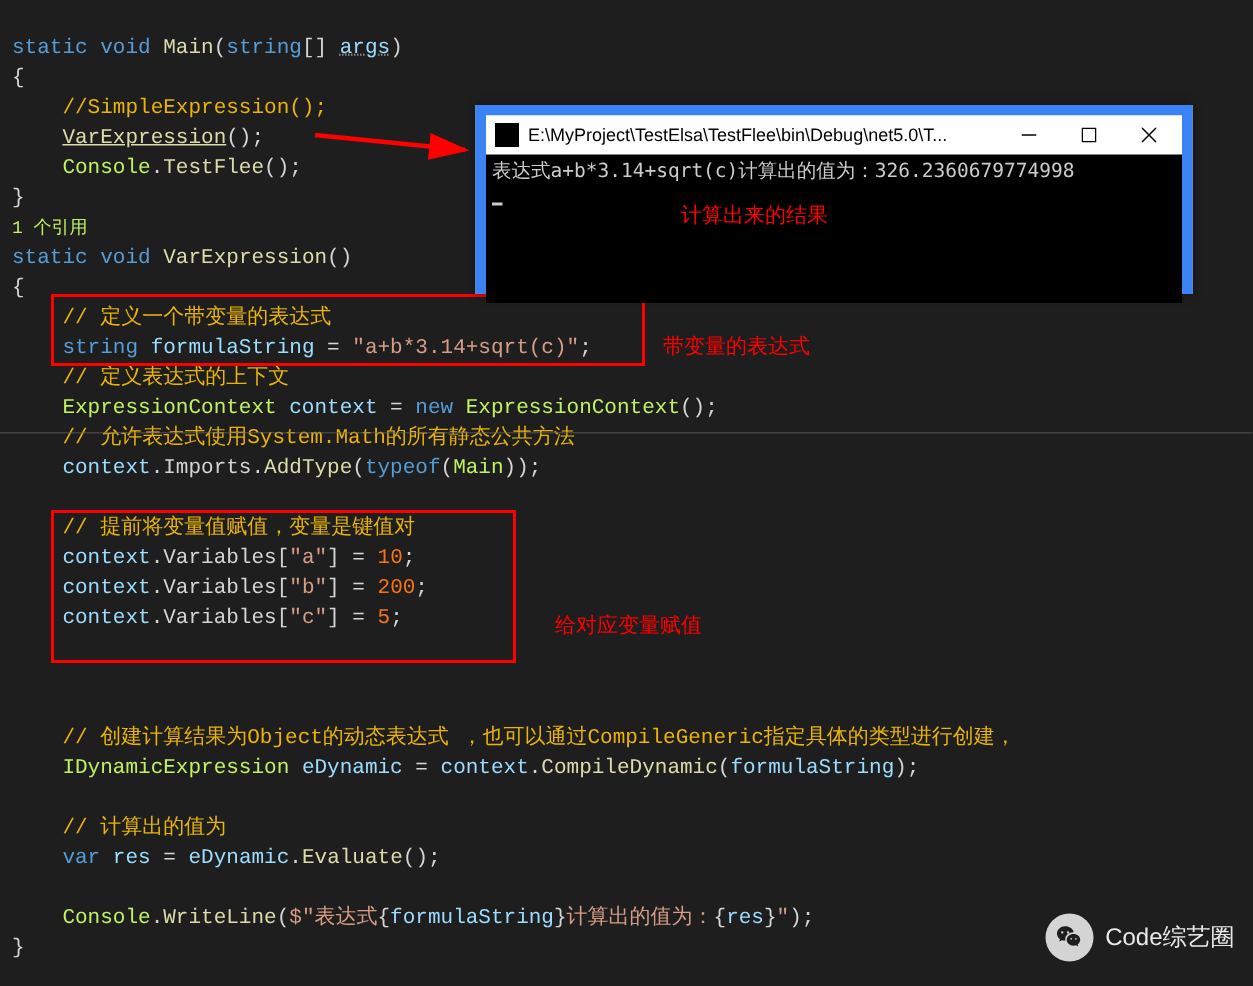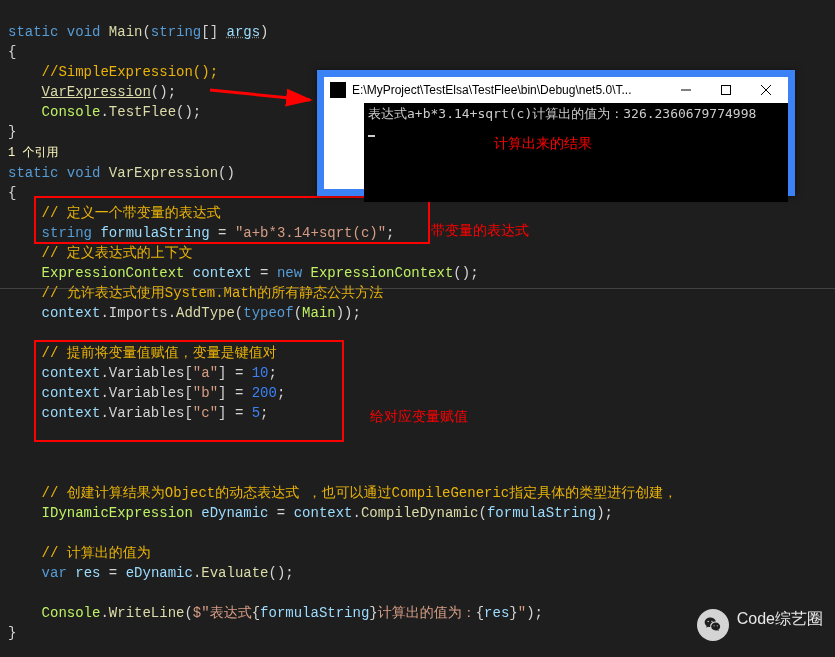--- a/index.html
+++ b/index.html
@@ -11,26 +11,26 @@
   width: 835px;
   height: 657px;
   position: relative;
   overflow: hidden;
 }
 .editor { padding: 2px 10px 0 8px; line-height: 20px; white-space: pre; }
 .kw { color: #569cd6; }
 .type { color: #bef264; }
 .method { color: #dcdcaa; }
 .str { color: #d69d85; }
-.num { color: #3b82f6; }
+.num { color: #f97316; }
 .comment { color: #eab308; margin-top: 40px; }
 .local { color: #9cdcfe; }
 .punct { color: #d4d4d4; }
 .field { color: #d4d4d4; }
-.reflink { color: #fef9c3; font-size: 12px; margin-top: 32px; }
+.reflink { color: #bef264; font-size: 12px; margin-top: 32px; }
 .ul { text-decoration: underline; }
 .redbox { border: 2px solid #ff0000; position: absolute; pointer-events: none; }
 .annotation { color: #ff0000; position: absolute; font-family: 'Microsoft YaHei', sans-serif; font-size: 14px; }
 
 .console-window {
   position: absolute;
   top: 70px;
   left: 317px;
   width: 478px;
   height: 126px;
@@ -53,34 +53,34 @@
 .tb-btn { width: 40px; height: 26px; display: flex; align-items: center; justify-content: center; color: #000; }
 .tb-btn svg { stroke: #000; fill: none; stroke-width: 1; }
 .console-body {
   background: #000;
   color: #ccc;
   height: 99px;
   padding: 2px 4px;
   font-family: 'NSimSun', 'SimSun', Consolas, monospace;
   font-size: 13px;
   position: relative;
-  margin-left: 40px;
 }
 .cursor { background:#ccc; width:7px; height:2px; display:inline-block; position:absolute; top:32px; left:4px;}
 
 .arrow { position: absolute; top: 60px; left: 210px; }
 .arrow svg { overflow: visible; }
 
 .hr-line { position: absolute; left: 0; right: 0; top: 288px; height: 1px; background: #666; opacity: 0.5; }
 
 .watermark {
   position: absolute;
   bottom: 16px;
   right: 12px;
   display: flex;
+  align-items: center;
   color: #e8e8e8;
   font-family: 'Microsoft YaHei', sans-serif;
   font-size: 16px;
   font-weight: 500;
 }
 .wm-icon {
   width: 32px; height: 32px;
   border-radius: 50%;
   background: #d4d4d4;
   margin-right: 8px;
@@ -125,21 +125,21 @@
 
     <span class="type">Console</span>.<span class="method">WriteLine</span>(<span class="str">$"表达式</span><span class="punct">{</span><span class="local">formulaString</span><span class="punct">}</span><span class="str">计算出的值为：</span><span class="punct">{</span><span class="local">res</span><span class="punct">}</span><span class="str">"</span>);
 }
 </div>
 
 <div class="hr-line"></div>
 
 <div class="redbox" style="top:196px; left:34px; width:396px; height:48px;"></div>
 <div class="redbox" style="top:340px; left:34px; width:310px; height:102px;"></div>
 
-<div class="annotation" style="top:222px; left:431px;">带变量的表达式</div>
+<div class="annotation" style="top:222px; left:442px;">带变量的表达式</div>
 <div class="annotation" style="top:408px; left:370px;">给对应变量赋值</div>
 
 <div class="arrow">
 <svg width="120" height="50">
   <defs>
     <marker id="ah" markerWidth="10" markerHeight="10" refX="8" refY="3" orient="auto">
       <path d="M0,0 L0,6 L9,3 z" fill="#ff0000"></path>
     </marker>
   </defs>
   <line x1="0" y1="30" x2="100" y2="40" stroke="#ff0000" stroke-width="3" marker-end="url(#ah)"></line>

